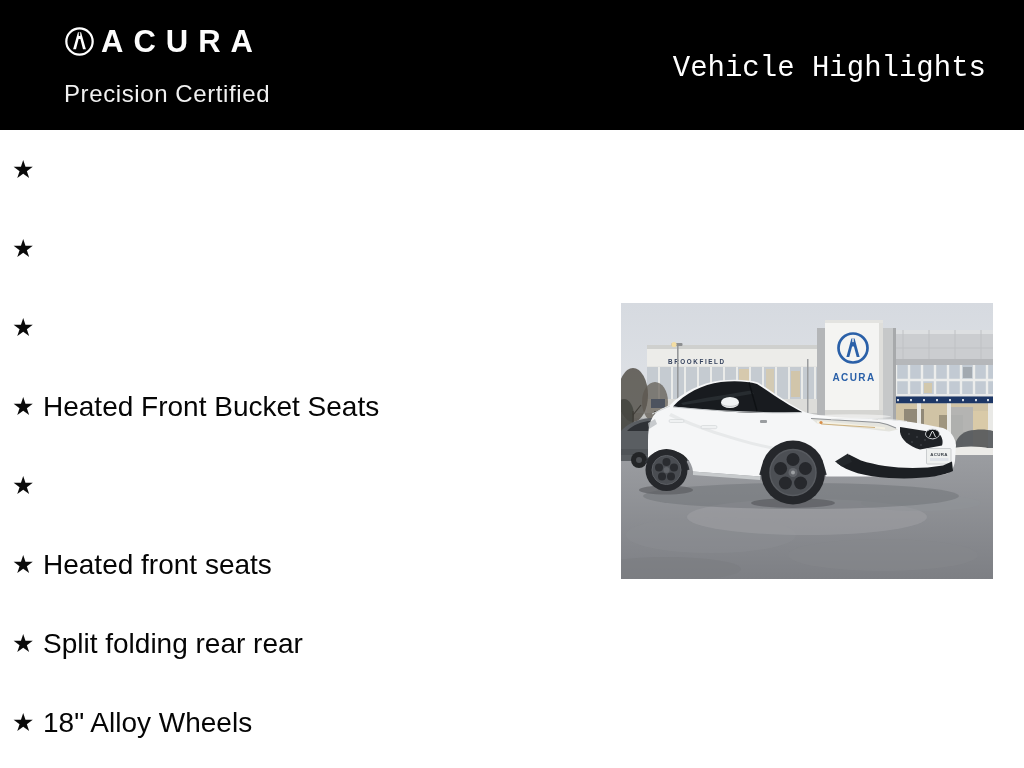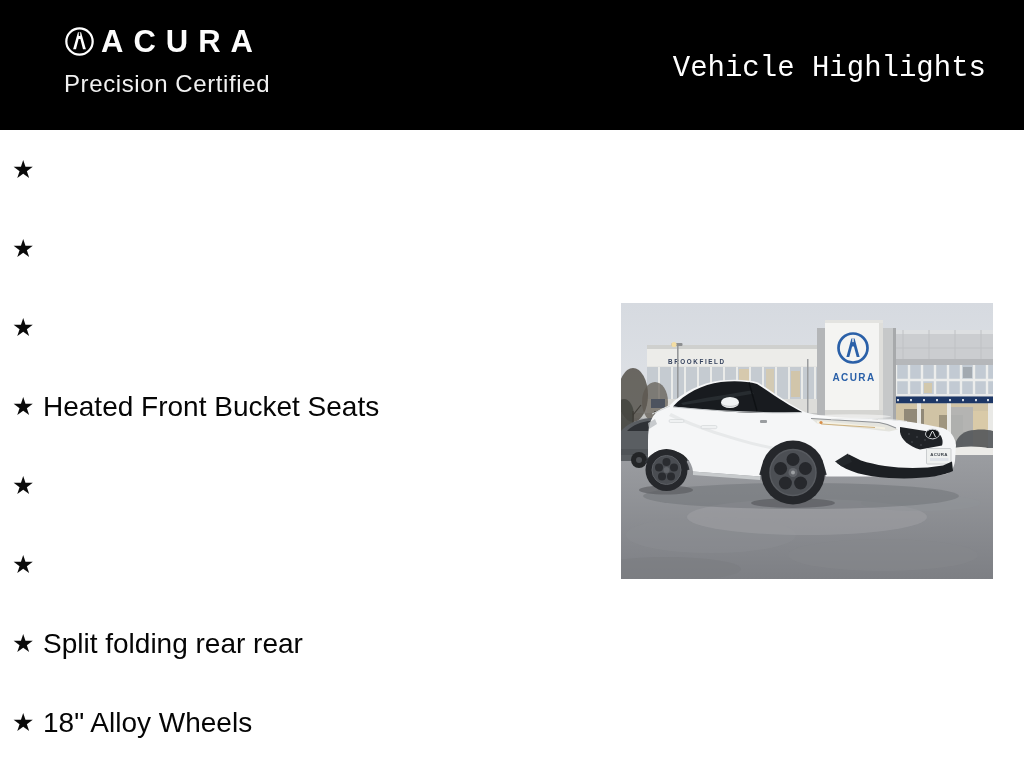--- a/index.html
+++ b/index.html
@@ -14,21 +14,21 @@
   }
   .brand{position:absolute;left:64px;top:26px}
   .brand-row{display:flex;align-items:center;gap:6px}
   .caliper{width:31px;height:31px;flex:none}
   .caliper svg{width:31px;height:31px;display:block}
   .wordmark{
     font-size:31px;font-weight:700;letter-spacing:10px;line-height:31px;
     color:#fdfdfd;white-space:nowrap;
   }
   .tagline{
-    margin-top:13px;font-size:24px;font-weight:400;letter-spacing:.6px;
+    margin-top:23px;font-size:24px;font-weight:400;letter-spacing:.6px;
     color:#f1f1f1;white-space:nowrap;
   }
   .title{
     position:absolute;right:35px;top:51px;margin:3px;
     font-size:29px;font-weight:400;line-height:1;color:#fff;white-space:nowrap;font-family:Liberation Mono, monospace;
   }
   
   .features{
     position:absolute;left:0;top:130px;width:600px;margin:0;padding:0;list-style:none;
   }
@@ -81,20 +81,21 @@
         </li>
         <li class="feature">
           <span class="star">★</span>
           <span class="label">Heated Front Bucket Seats</span>
         </li>
         <li class="feature">
           <span class="star">★</span>
         </li>
         <li class="feature">
           <span class="star">★</span>
+          <span class="label">Heated front seats</span>
         </li>
         <li class="feature">
           <span class="star">★</span>
           <span class="label">Split folding rear rear</span>
         </li>
         <li class="feature">
           <span class="star">★</span>
           <span class="label">18" Alloy Wheels</span>
         </li>
       </ul>

